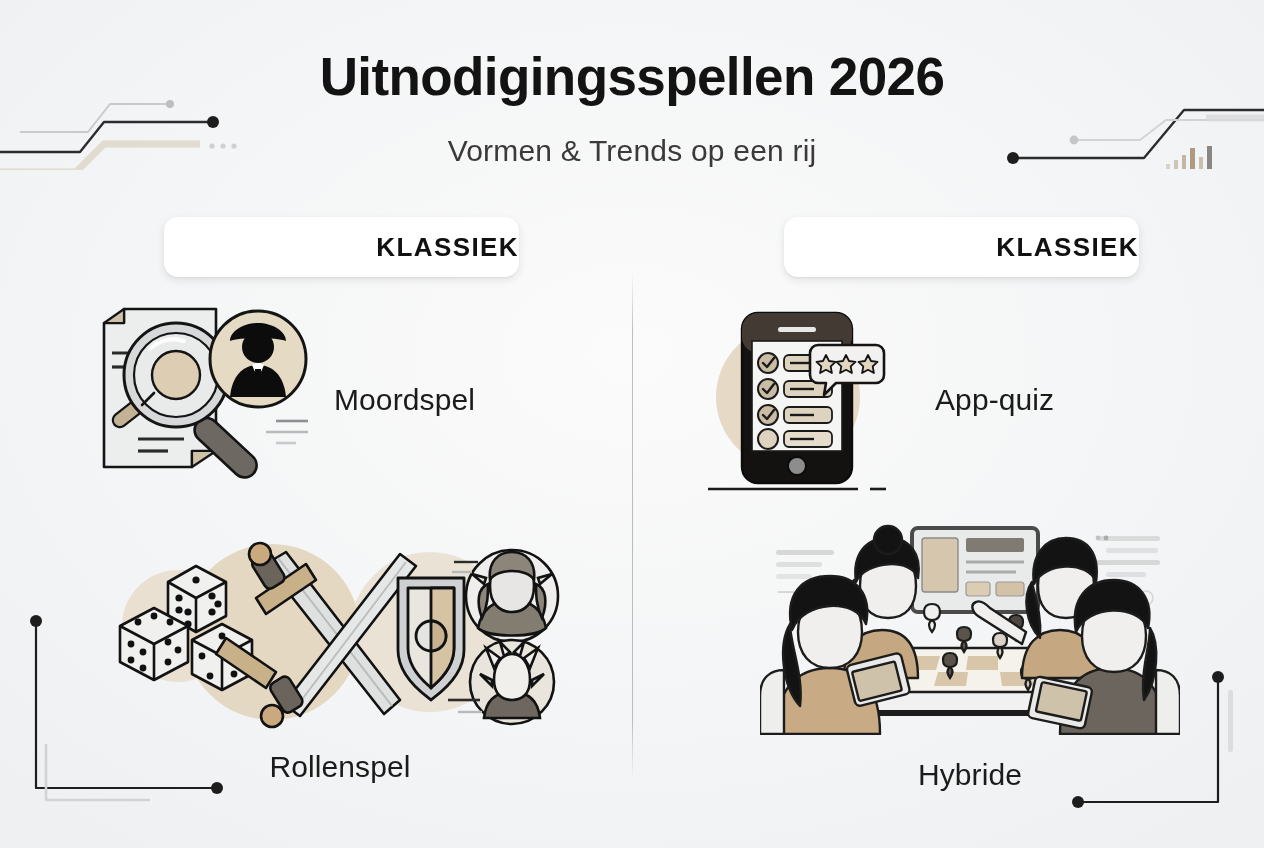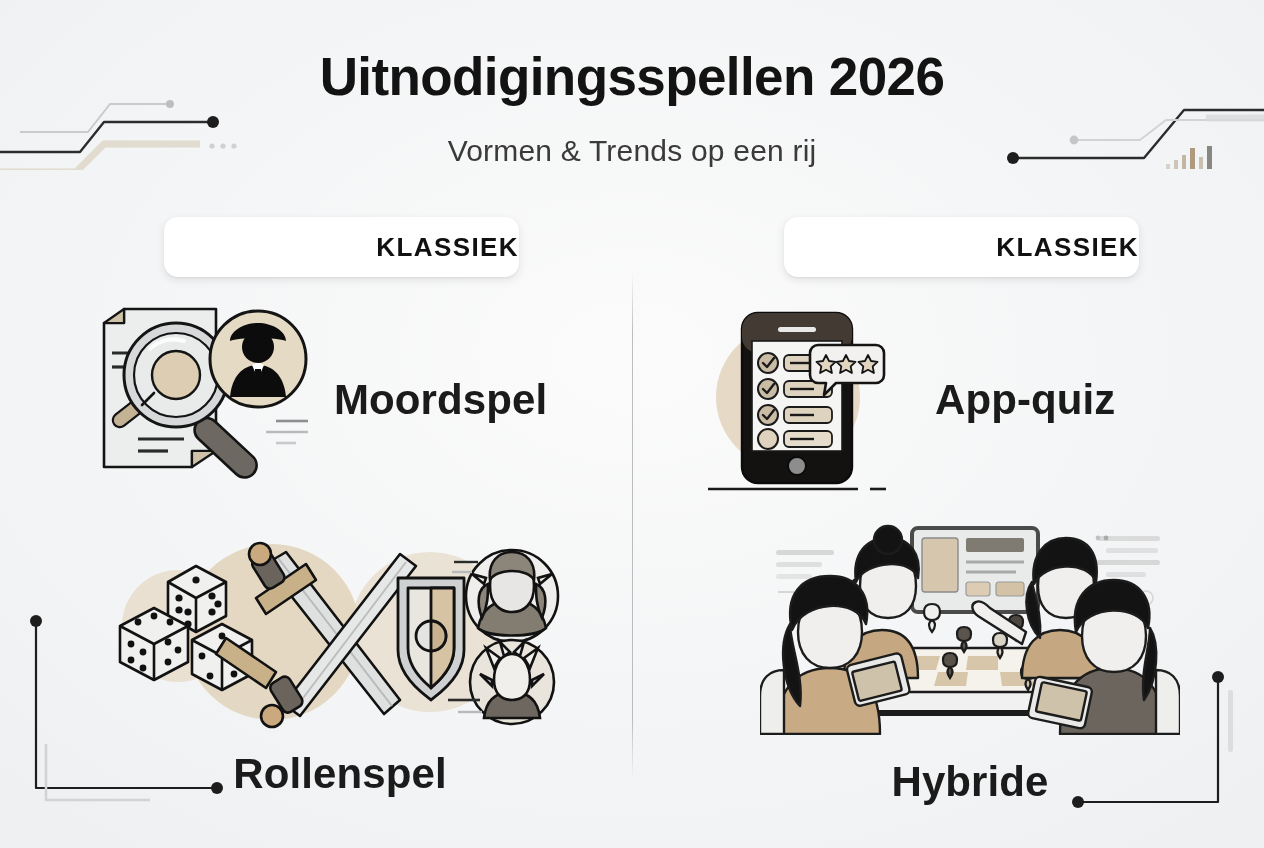--- a/index.html
+++ b/index.html
@@ -84,22 +84,22 @@
     width: 1px;
     height: 508px;
     background: linear-gradient(to bottom, rgba(180,182,184,0), rgba(176,178,180,0.85) 12%, rgba(176,178,180,0.85) 88%, rgba(180,182,184,0));
   }
 
   
   .item {
     position: absolute;
   }
   .item-label {
-    font-size: 42px;
-    font-weight: 700;
+    font-size: 30px;
+    font-weight: 400;
     color: #1b1b1b;
     letter-spacing: 0.1px;
     white-space: nowrap;
   }
 
   #item-moordspel { left: 80px; top: 300px; width: 520px; height: 200px; }
   #item-appquiz   { left: 690px; top: 300px; width: 500px; height: 200px; }
   #item-rollenspel{ left: 70px;  top: 540px; width: 540px; height: 260px; }
   #item-hybride   { left: 740px; top: 520px; width: 460px; height: 280px; }
 

